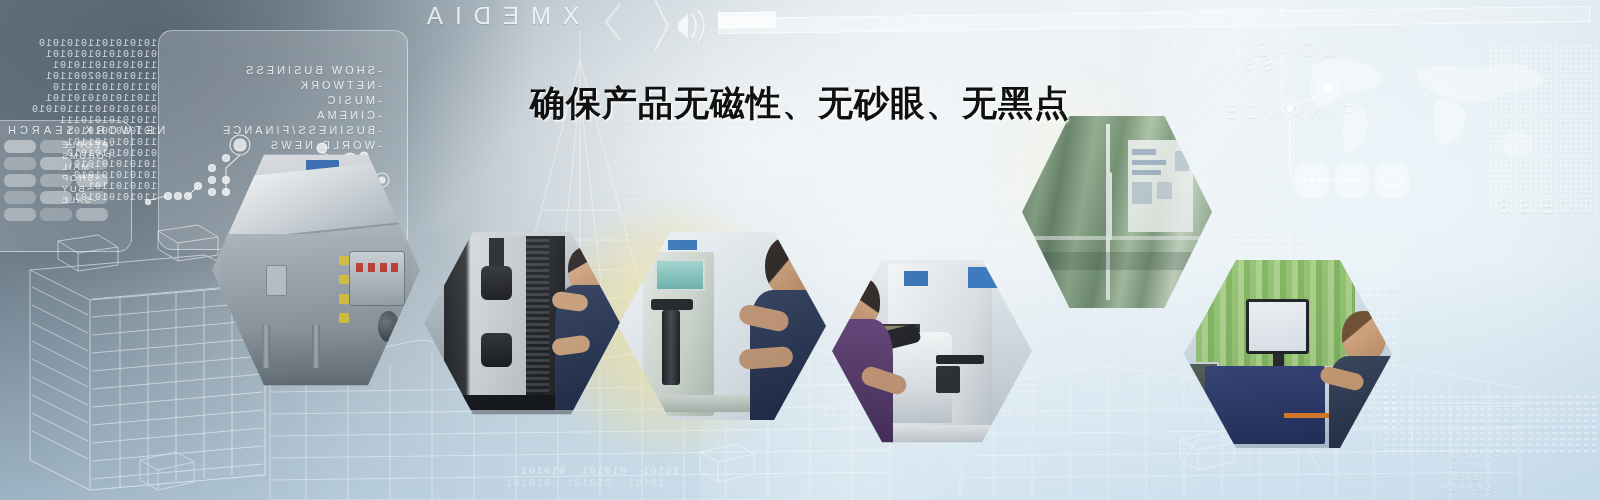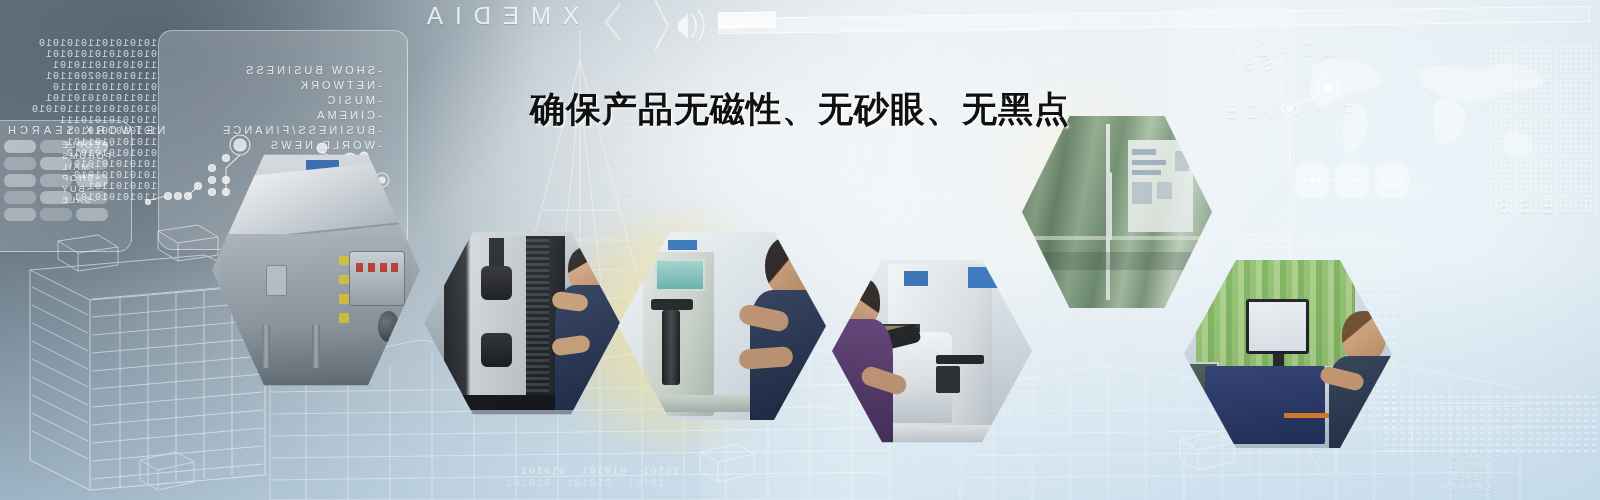--- a/index.html
+++ b/index.html
@@ -76,27 +76,27 @@
     line-height:74px;
     letter-spacing:2px;
     color:#10457e;
     margin:0;
     text-shadow:
       1px 1px 0 rgba(255,255,255,.85),
       2px 2px 2px rgba(255,255,255,.55),
       -1px -1px 0 rgba(255,255,255,.4);
   }
   .sub-title{
-    font-family:Liberation Serif, serif;
+    font-family:Liberation Sans, sans-serif;
     font-weight:bold;
     font-size:35px;
     line-height:48px;
     letter-spacing:1px;
     color:#101010;
-    margin:32px 0 0 0;
+    margin:25px 0 0 0;
     text-shadow:
       1px 1px 0 rgba(255,255,255,.8),
       2px 2px 3px rgba(255,255,255,.5);
   }
 
   
   .hex{
     position:absolute;
     -webkit-clip-path:polygon(25% 2%,75% 2%,100% 50%,75% 98%,25% 98%,0% 50%);
     clip-path:polygon(25% 2%,75% 2%,100% 50%,75% 98%,25% 98%,0% 50%);

